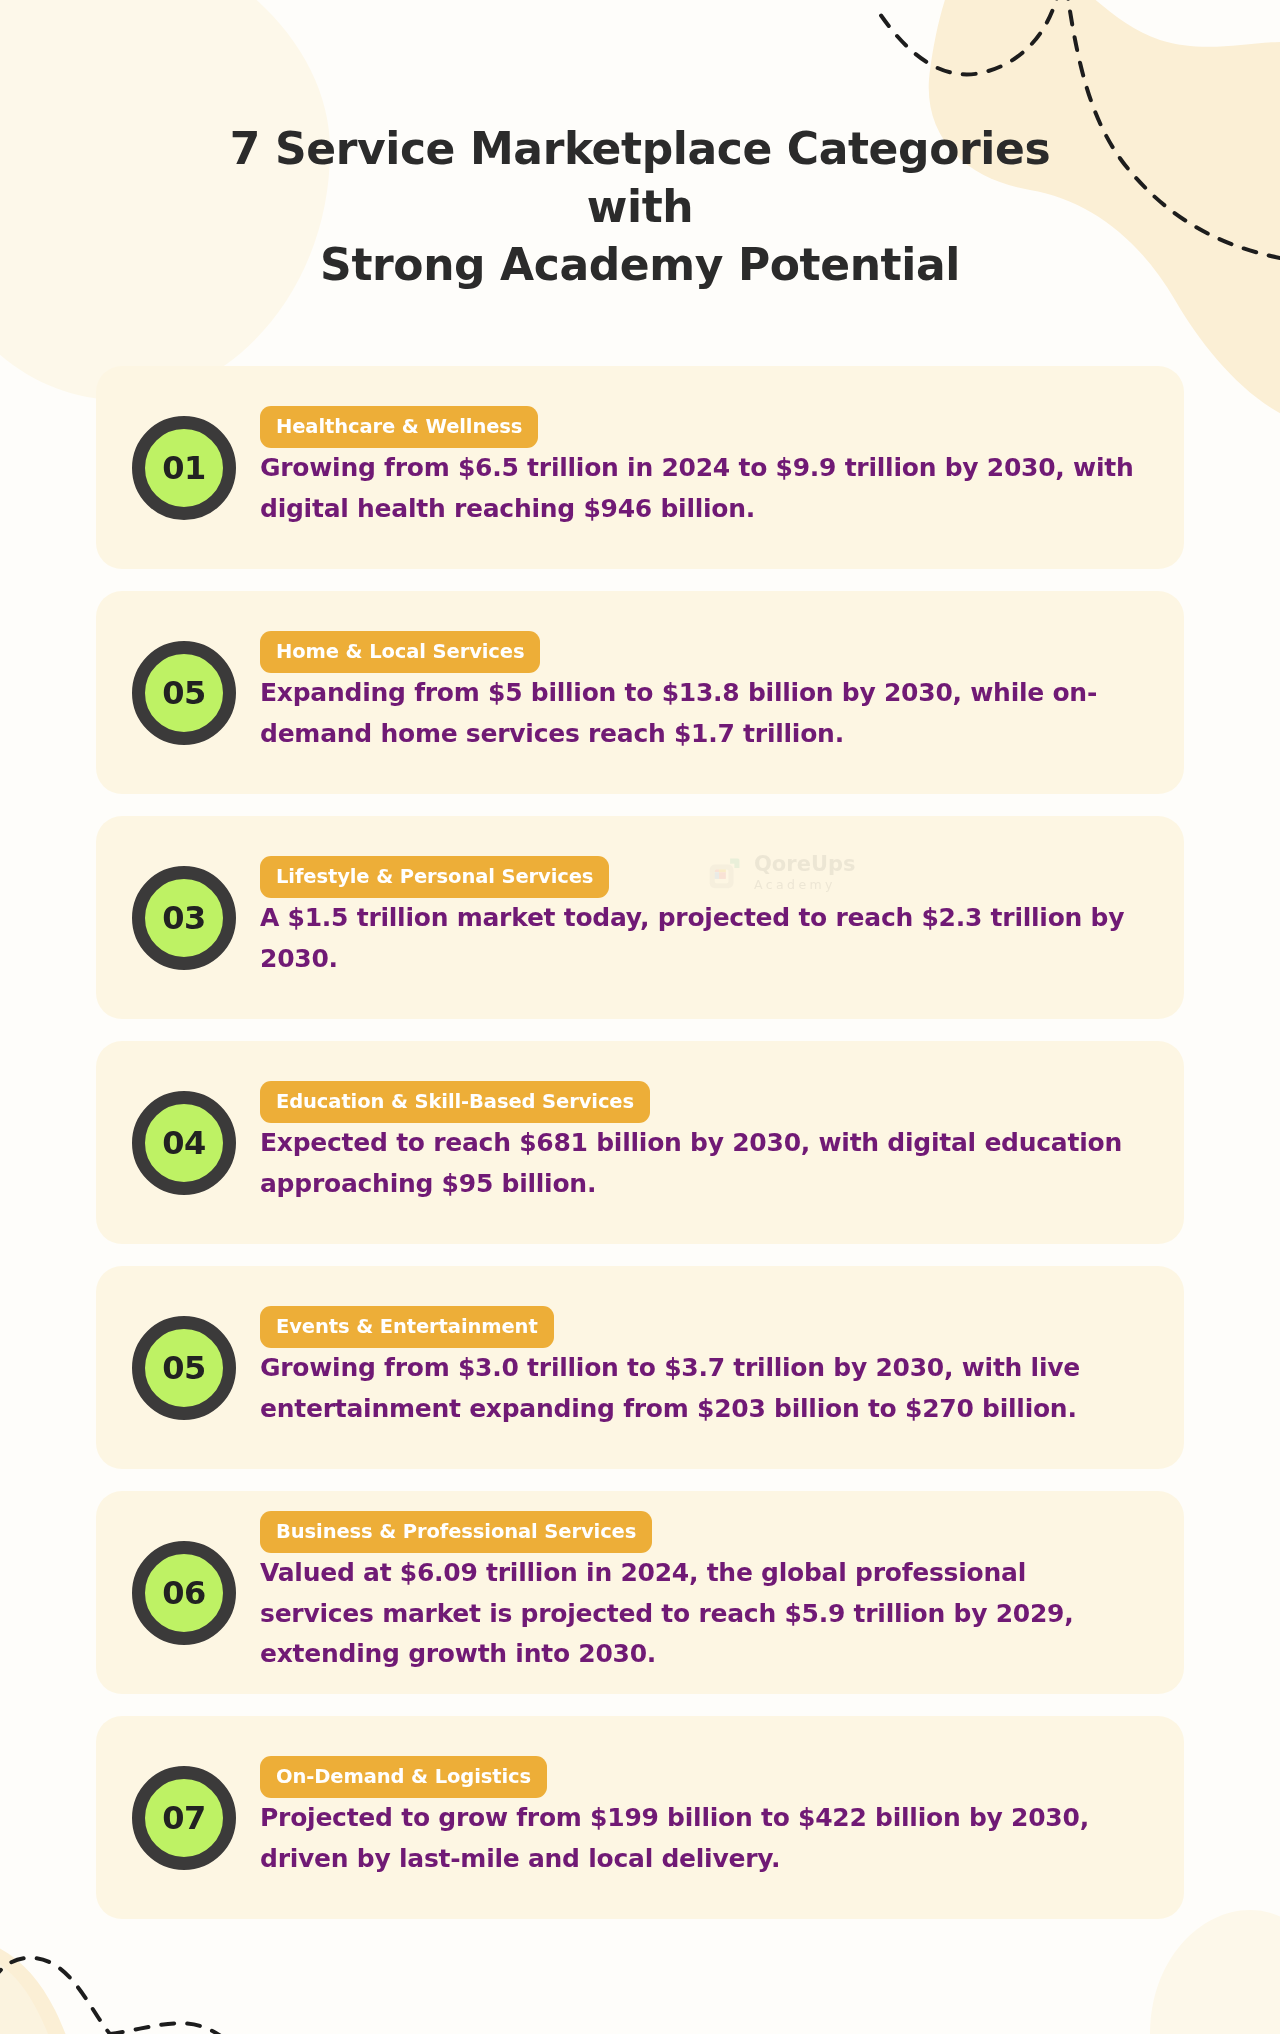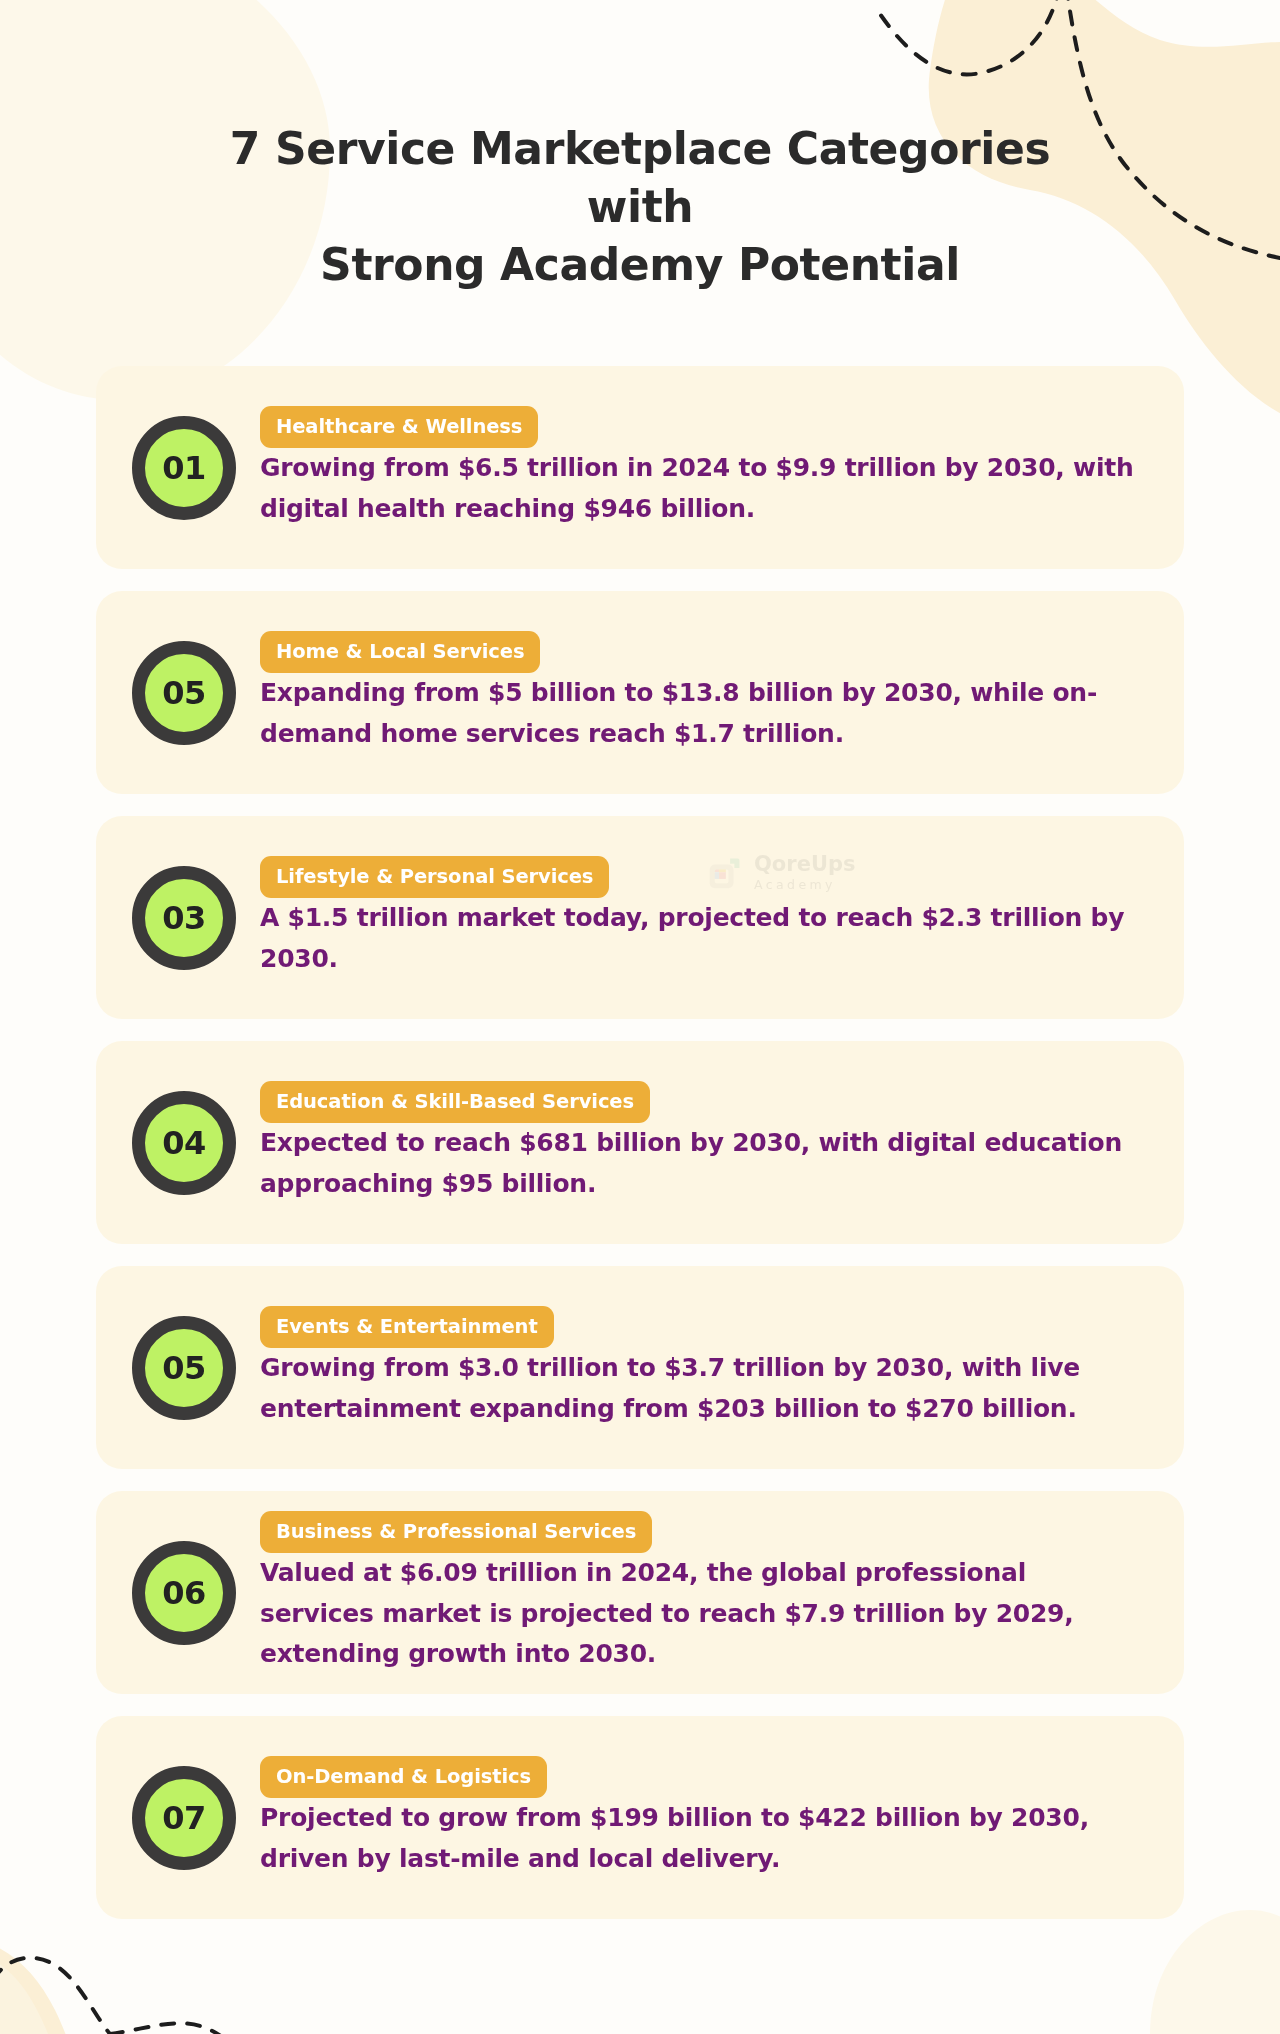--- a/index.html
+++ b/index.html
@@ -241,21 +241,21 @@
       <p class="desc">Growing from $3.0 trillion to $3.7 trillion by 2030, with live entertainment expanding from $203 billion to $270 billion.</p>
     </div>
   </div>
 
   <div class="card">
     <div class="badge-circle">
       <span class="badge-num">06</span>
     </div>
     <div class="card-body">
       <span class="tag">Business &amp; Professional Services</span>
-      <p class="desc">Valued at $6.09 trillion in 2024, the global professional services market is projected to reach $7.9 trillion by 2029, extending growth into 2030.</p>
+      <p class="desc">Valued at $6.09 trillion in 2024, the global professional services market is projected to reach $5.9 trillion by 2029, extending growth into 2030.</p>
     </div>
   </div>
 
   <div class="card">
     <div class="badge-circle">
       <span class="badge-num">07</span>
     </div>
     <div class="card-body">
       <span class="tag">On-Demand &amp; Logistics</span>
       <p class="desc">Projected to grow from $199 billion to $422 billion by 2030, driven by last-mile and local delivery.</p>

